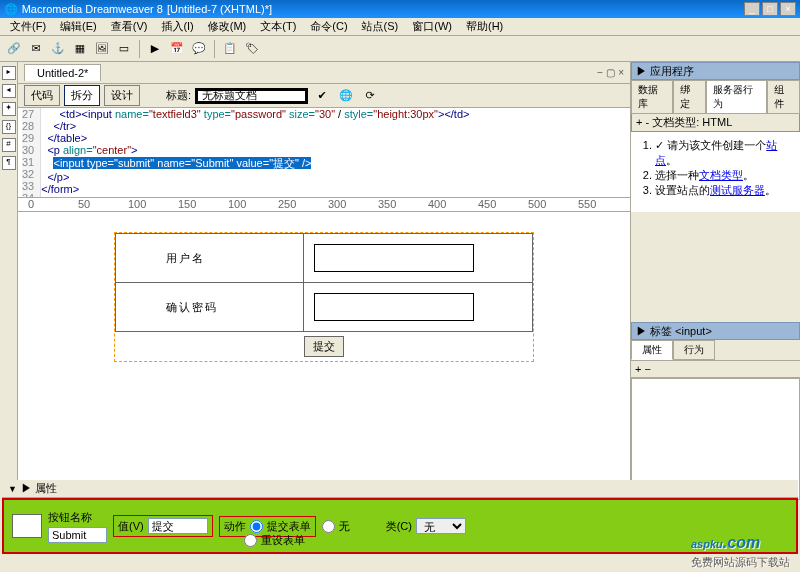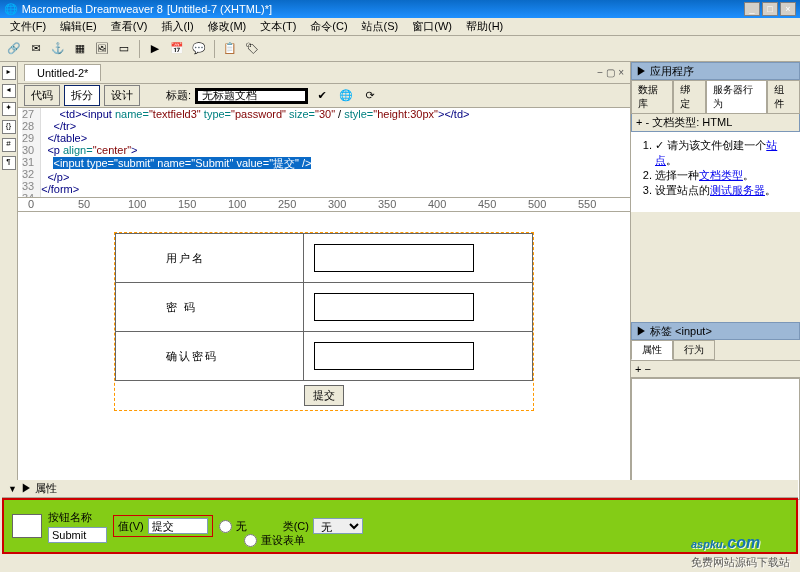--- a/index.html
+++ b/index.html
@@ -173,26 +173,20 @@
       <div class="formbox">
         <table class="frm">
           <tbody>
               <tr>
                 <td class="lbl">用户名</td>
                 <td>
                   <div class="inp"></div>
                 </td>
               </tr>
           <tr>
-                <td class="lbl">密  码</td>
-                <td>
-                  <div class="inp"></div>
-                </td>
-              </tr>
-          <tr>
                 <td class="lbl">确认密码</td>
                 <td>
                   <div class="inp"></div>
                 </td>
               </tr>
         </tbody>
           </table>
         <button class="subbtn">提交</button>
       </div>
     </div>
@@ -253,20 +247,25 @@
 <div class="props">
   <div class="thumb"></div>
   <div class="grp">
     <span>按钮名称</span>
     <input class="pinp" style="width: 59px;" value="Submit">
   </div>
   <div class="redbox">
     <span>值(V)</span>
     <input class="pinp" style="width: 60px;" value="提交">
   </div>
+  <div class="redbox">
+    <span>动作</span>
+    <input type="radio" checked="" style="">
+    <span>提交表单</span>
+  </div>
   <div class="row">
     <input type="radio" style="">
     <span>无</span>
   </div>
   <div class="grp" style="margin-left:-90px;margin-top:28px;position:absolute;left:330px">
     <div class="row">
       <input type="radio" style="">
       <span>重设表单</span>
     </div>
   </div>

